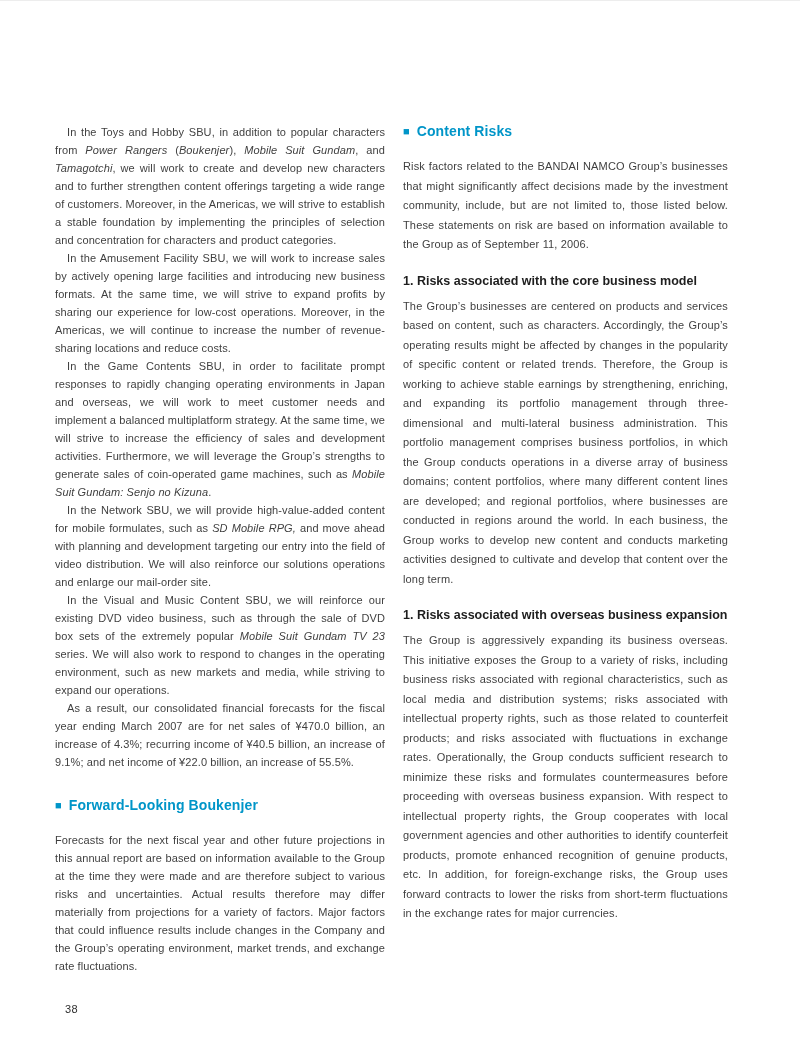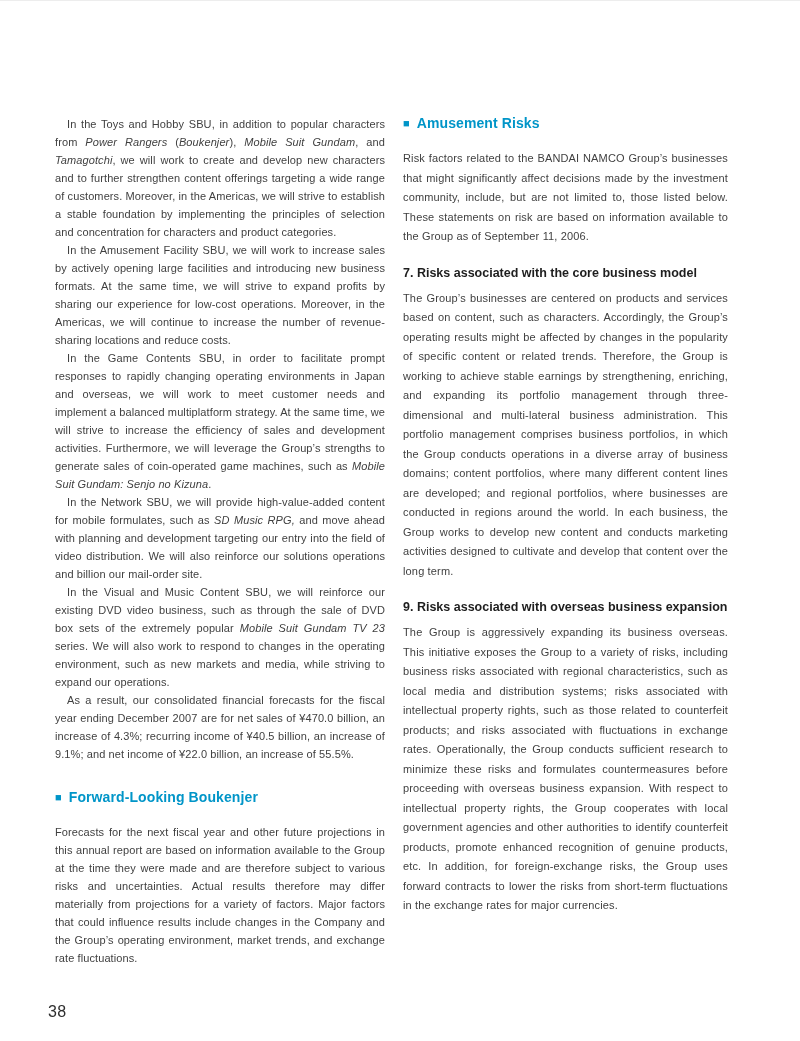--- a/index.html
+++ b/index.html
@@ -9,21 +9,21 @@
     width: 800px;
     height: 1041px;
     background: #ffffff;
     font-family: "Liberation Sans", sans-serif;
     color: var(--text, #3f3f3f);
     overflow: hidden;
     border-top: 1px solid #ededed;
   }
   .columns {
     position: absolute;
-    top: 114px;
+    top: 122px;
     left: 55px;
     display: flex;
     gap: 18px;
   }
   .col-left  { width: 330px; }
   .col-right { width: 325px; }
 
   p.body {
     font-size: 11px;
     line-height: 18px;
@@ -60,58 +60,58 @@
     font-weight: bold;
     color: var(--heading-text, #1e1e1e);
     line-height: 17px;
     margin: 18px 0 7px 0;
     padding-left: 16px;
     text-indent: -16px;
   }
 
   .page-number {
     position: absolute;
-    left: 48px;
+    left: 65px;
     top: 1002px;
-    font-size: 16px;
+    font-size: 11px;
     color: #2e2e2e;
     letter-spacing: 0.3px;
   }
 </style>
 </head>
 <body>
 
 <div class="page">
   <div class="columns">
 
     <div class="col col-left">
       <p class="body indent"><span>In the Toys and Hobby SBU, in addition to popular characters from </span><span class="italic">Power Rangers</span><span> (</span><span class="italic">Boukenjer</span><span>), </span><span class="italic">Mobile Suit Gundam</span><span>, and </span><span class="italic">Tamagotchi</span><span>, we will work to create and develop new characters and to further strengthen content offerings targeting a wide range of customers. Moreover, in the Americas, we will strive to establish a stable foundation by implementing the principles of selection and concentration for characters and product categories.</span></p>
       <p class="body indent"><span>In the Amusement Facility SBU, we will work to increase sales by actively opening large facilities and introducing new business formats. At the same time, we will strive to expand profits by sharing our experience for low-cost operations. Moreover, in the Americas, we will continue to increase the number of revenue-sharing locations and reduce costs.</span></p>
       <p class="body indent"><span>In the Game Contents SBU, in order to facilitate prompt responses to rapidly changing operating environments in Japan and overseas, we will work to meet customer needs and implement a balanced multiplatform strategy. At the same time, we will strive to increase the efficiency of sales and development activities. Furthermore, we will leverage the Group’s strengths to generate sales of coin-operated game machines, such as </span><span class="italic">Mobile Suit Gundam: Senjo no Kizuna</span><span>.</span></p>
-      <p class="body indent"><span>In the Network SBU, we will provide high-value-added content for mobile formulates, such as </span><span class="italic">SD Music RPG,</span><span> and move ahead with planning and development targeting our entry into the field of video distribution. We will also reinforce our solutions operations and billion our mail-order site.</span></p>
+      <p class="body indent"><span>In the Network SBU, we will provide high-value-added content for mobile formulates, such as </span><span class="italic">SD Mobile RPG,</span><span> and move ahead with planning and development targeting our entry into the field of video distribution. We will also reinforce our solutions operations and enlarge our mail-order site.</span></p>
       <p class="body indent"><span>In the Visual and Music Content SBU, we will reinforce our existing DVD video business, such as through the sale of DVD box sets of the extremely popular </span><span class="italic">Mobile Suit Gundam TV 23</span><span> series. We will also work to respond to changes in the operating environment, such as new markets and media, while striving to expand our operations.</span></p>
-      <p class="body indent"><span>As a result, our consolidated financial forecasts for the fiscal year ending December 2007 are for net sales of ¥470.0 billion, an increase of 4.3%; recurring income of ¥40.5 billion, an increase of 9.1%; and net income of ¥22.0 billion, an increase of 55.5%.</span></p>
+      <p class="body indent"><span>As a result, our consolidated financial forecasts for the fiscal year ending March 2007 are for net sales of ¥470.0 billion, an increase of 4.3%; recurring income of ¥40.5 billion, an increase of 9.1%; and net income of ¥22.0 billion, an increase of 55.5%.</span></p>
 
       <h2 class="heading">
         <span class="sq">■</span>
         <span>Forward-Looking Boukenjer</span>
       </h2>
       <p class="body"><span>Forecasts for the next fiscal year and other future projections in this annual report are based on information available to the Group at the time they were made and are therefore subject to various risks and uncertainties. Actual results therefore may differ materially from projections for a variety of factors. Major factors that could influence results include changes in the Company and the Group’s operating environment, market trends, and exchange rate fluctuations.</span></p>
     </div>
 
     <div class="col col-right">
       <h2 class="heading">
         <span class="sq">■</span>
-        <span>Amusement Risks</span>
+        <span>Content Risks</span>
       </h2>
       <p class="body"><span>Risk factors related to the BANDAI NAMCO Group’s businesses that might significantly affect decisions made by the investment community, include, but are not limited to, those listed below. These statements on risk are based on information available to the Group as of September 11, 2006.</span></p>
 
-      <h3 class="section-title">7. Risks associated with the core business model</h3>
+      <h3 class="section-title">1. Risks associated with the core business model</h3>
       <p class="body"><span>The Group’s businesses are centered on products and services based on content, such as characters. Accordingly, the Group’s operating results might be affected by changes in the popularity of specific content or related trends. Therefore, the Group is working to achieve stable earnings by strengthening, enriching, and expanding its portfolio management through three-dimensional and multi-lateral business administration. This portfolio management comprises business portfolios, in which the Group conducts operations in a diverse array of business domains; content portfolios, where many different content lines are developed; and regional portfolios, where businesses are conducted in regions around the world. In each business, the Group works to develop new content and conducts marketing activities designed to cultivate and develop that content over the long term.</span></p>
 
-      <h3 class="section-title">9. Risks associated with overseas business expansion</h3>
+      <h3 class="section-title">1. Risks associated with overseas business expansion</h3>
       <p class="body"><span>The Group is aggressively expanding its business overseas. This initiative exposes the Group to a variety of risks, including business risks associated with regional characteristics, such as local media and distribution systems; risks associated with intellectual property rights, such as those related to counterfeit products; and risks associated with fluctuations in exchange rates. Operationally, the Group conducts sufficient research to minimize these risks and formulates countermeasures before proceeding with overseas business expansion. With respect to intellectual property rights, the Group cooperates with local government agencies and other authorities to identify counterfeit products, promote enhanced recognition of genuine products, etc. In addition, for foreign-exchange risks, the Group uses forward contracts to lower the risks from short-term fluctuations in the exchange rates for major currencies.</span></p>
     </div>
 
   </div>
 
   <div class="page-number">38</div>
 </div>
 
 </body></html>

